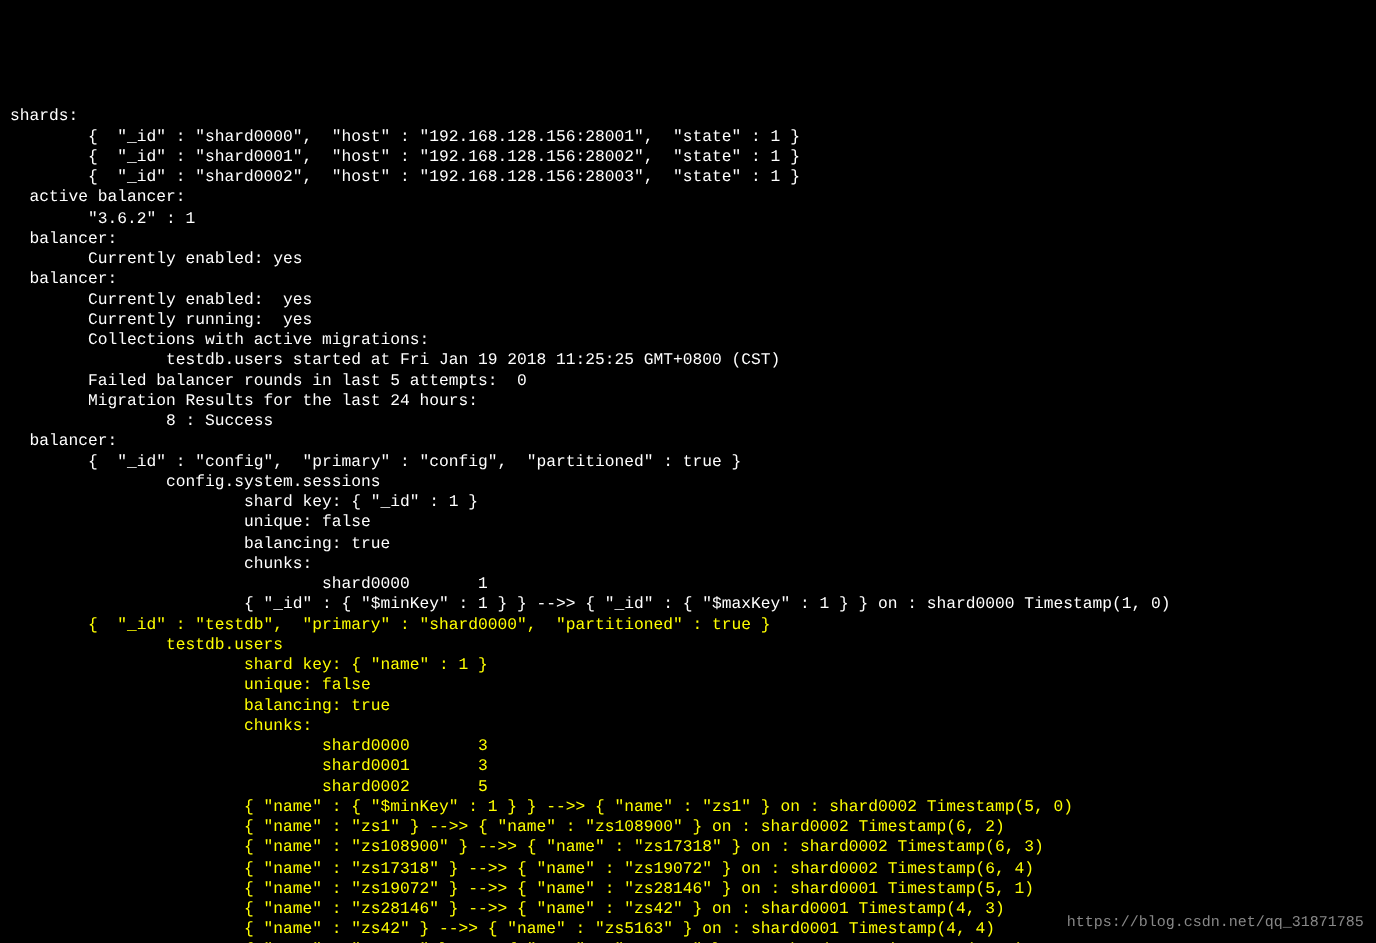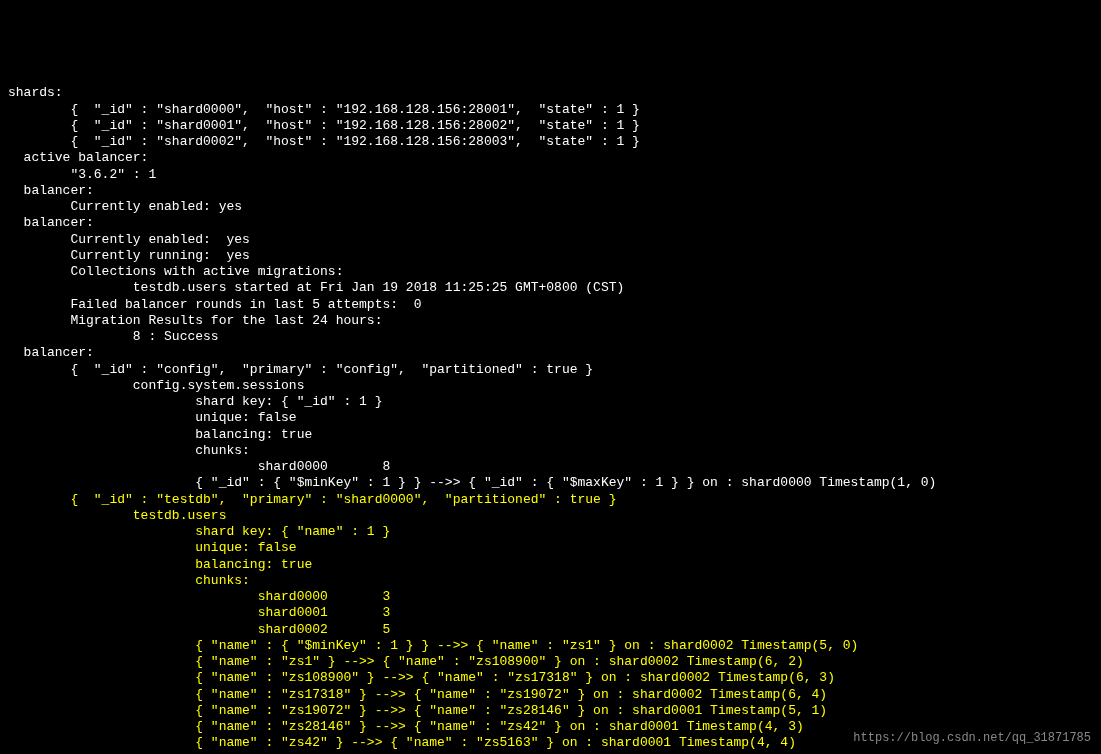--- a/index.html
+++ b/index.html
@@ -46,21 +46,21 @@
 <span class="w">        Failed balancer rounds in last 5 attempts:  0</span>
 <span class="w">        Migration Results for the last 24 hours:</span>
 <span class="w">                8 : Success</span>
 <span class="w">  balancer:</span>
 <span class="w">        {  "_id" : "config",  "primary" : "config",  "partitioned" : true }</span>
 <span class="w">                config.system.sessions</span>
 <span class="w">                        shard key: { "_id" : 1 }</span>
 <span class="w">                        unique: false</span>
 <span class="w">                        balancing: true</span>
 <span class="w">                        chunks:</span>
-<span class="w">                                shard0000       8</span>
+<span class="w">                                shard0000       1</span>
 <span class="w">                        { "_id" : { "$minKey" : 1 } } --&gt;&gt; { "_id" : { "$maxKey" : 1 } } on : shard0000 Timestamp(1, 0)</span>
 <span class="y">        {  "_id" : "testdb",  "primary" : "shard0000",  "partitioned" : true }</span>
 <span class="y">                testdb.users</span>
 <span class="y">                        shard key: { "name" : 1 }</span>
 <span class="y">                        unique: false</span>
 <span class="y">                        balancing: true</span>
 <span class="y">                        chunks:</span>
 <span class="y">                                shard0000       3</span>
 <span class="y">                                shard0001       3</span>
 <span class="y">                                shard0002       5</span>

